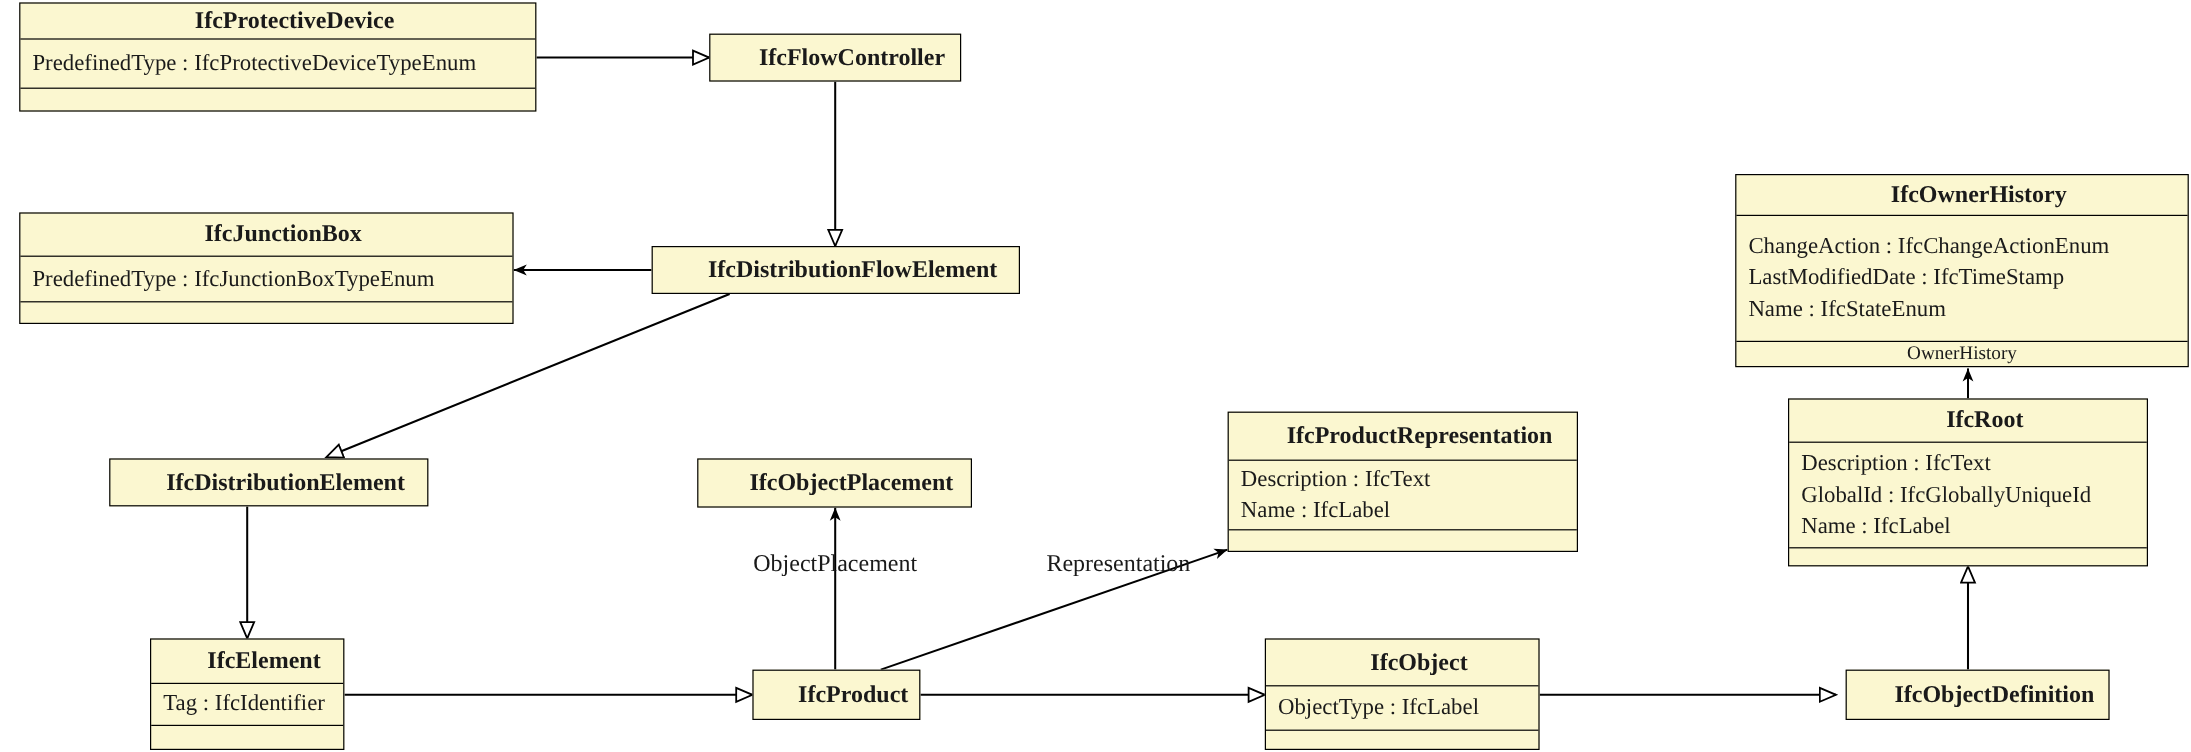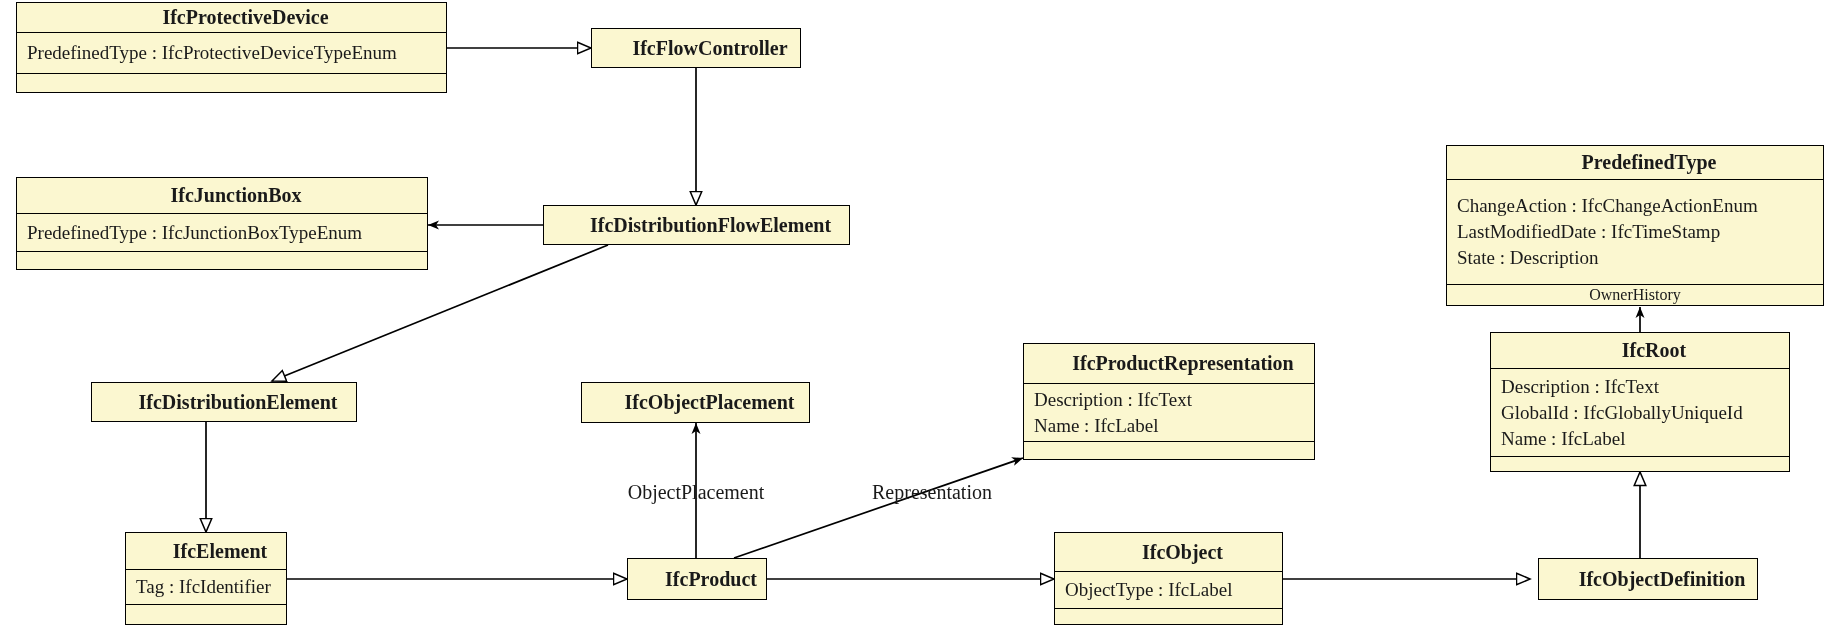--- a/index.html
+++ b/index.html
@@ -44,21 +44,20 @@
     border-top:1.5px solid var(--box-border);
     flex:1 1 auto;
     display:flex;align-items:center;justify-content:center;
     font-size:16px;
   }
   .edge-label{
     position:absolute;
     font-size:20px;
     transform:translateX(-50%);
     white-space:nowrap;
-    margin-top:22px;
   }
 </style>
 </head>
 <body>
 
 <div id="canvas">
 
   <svg id="edges" xmlns="http://www.w3.org/2000/svg">
     <defs>
       <marker id="gen" markerUnits="userSpaceOnUse" markerWidth="17" markerHeight="15" refX="14.5" refY="7" orient="auto">
@@ -102,25 +101,25 @@
       <div class="uml-attr">PredefinedType : IfcJunctionBoxTypeEnum</div>
     </div>
     <div class="uml-footer"></div>
   </div>
 
   <div class="uml-class" style="left:543px;top:205px;width:307px;height:40px">
     <div class="uml-title" style="height:100%">IfcDistributionFlowElement</div>
   </div>
 
   <div class="uml-class" style="left:1446px;top:145px;width:378px;height:161px">
-    <div class="uml-title" style="height:33px">PredefinedType</div>
+    <div class="uml-title" style="height:33px">IfcOwnerHistory</div>
     <div class="uml-attrs" style="height:105px">
       <div class="uml-attr">ChangeAction : IfcChangeActionEnum</div>
       <div class="uml-attr">LastModifiedDate : IfcTimeStamp</div>
-      <div class="uml-attr">State : Description</div>
+      <div class="uml-attr">Name : IfcStateEnum</div>
     </div>
     <div class="uml-footer">OwnerHistory</div>
   </div>
 
   <div class="uml-class" style="left:91px;top:382px;width:266px;height:40px">
     <div class="uml-title" style="height:100%">IfcDistributionElement</div>
   </div>
 
   <div class="uml-class" style="left:581px;top:382px;width:229px;height:41px">
     <div class="uml-title" style="height:100%">IfcObjectPlacement</div>

